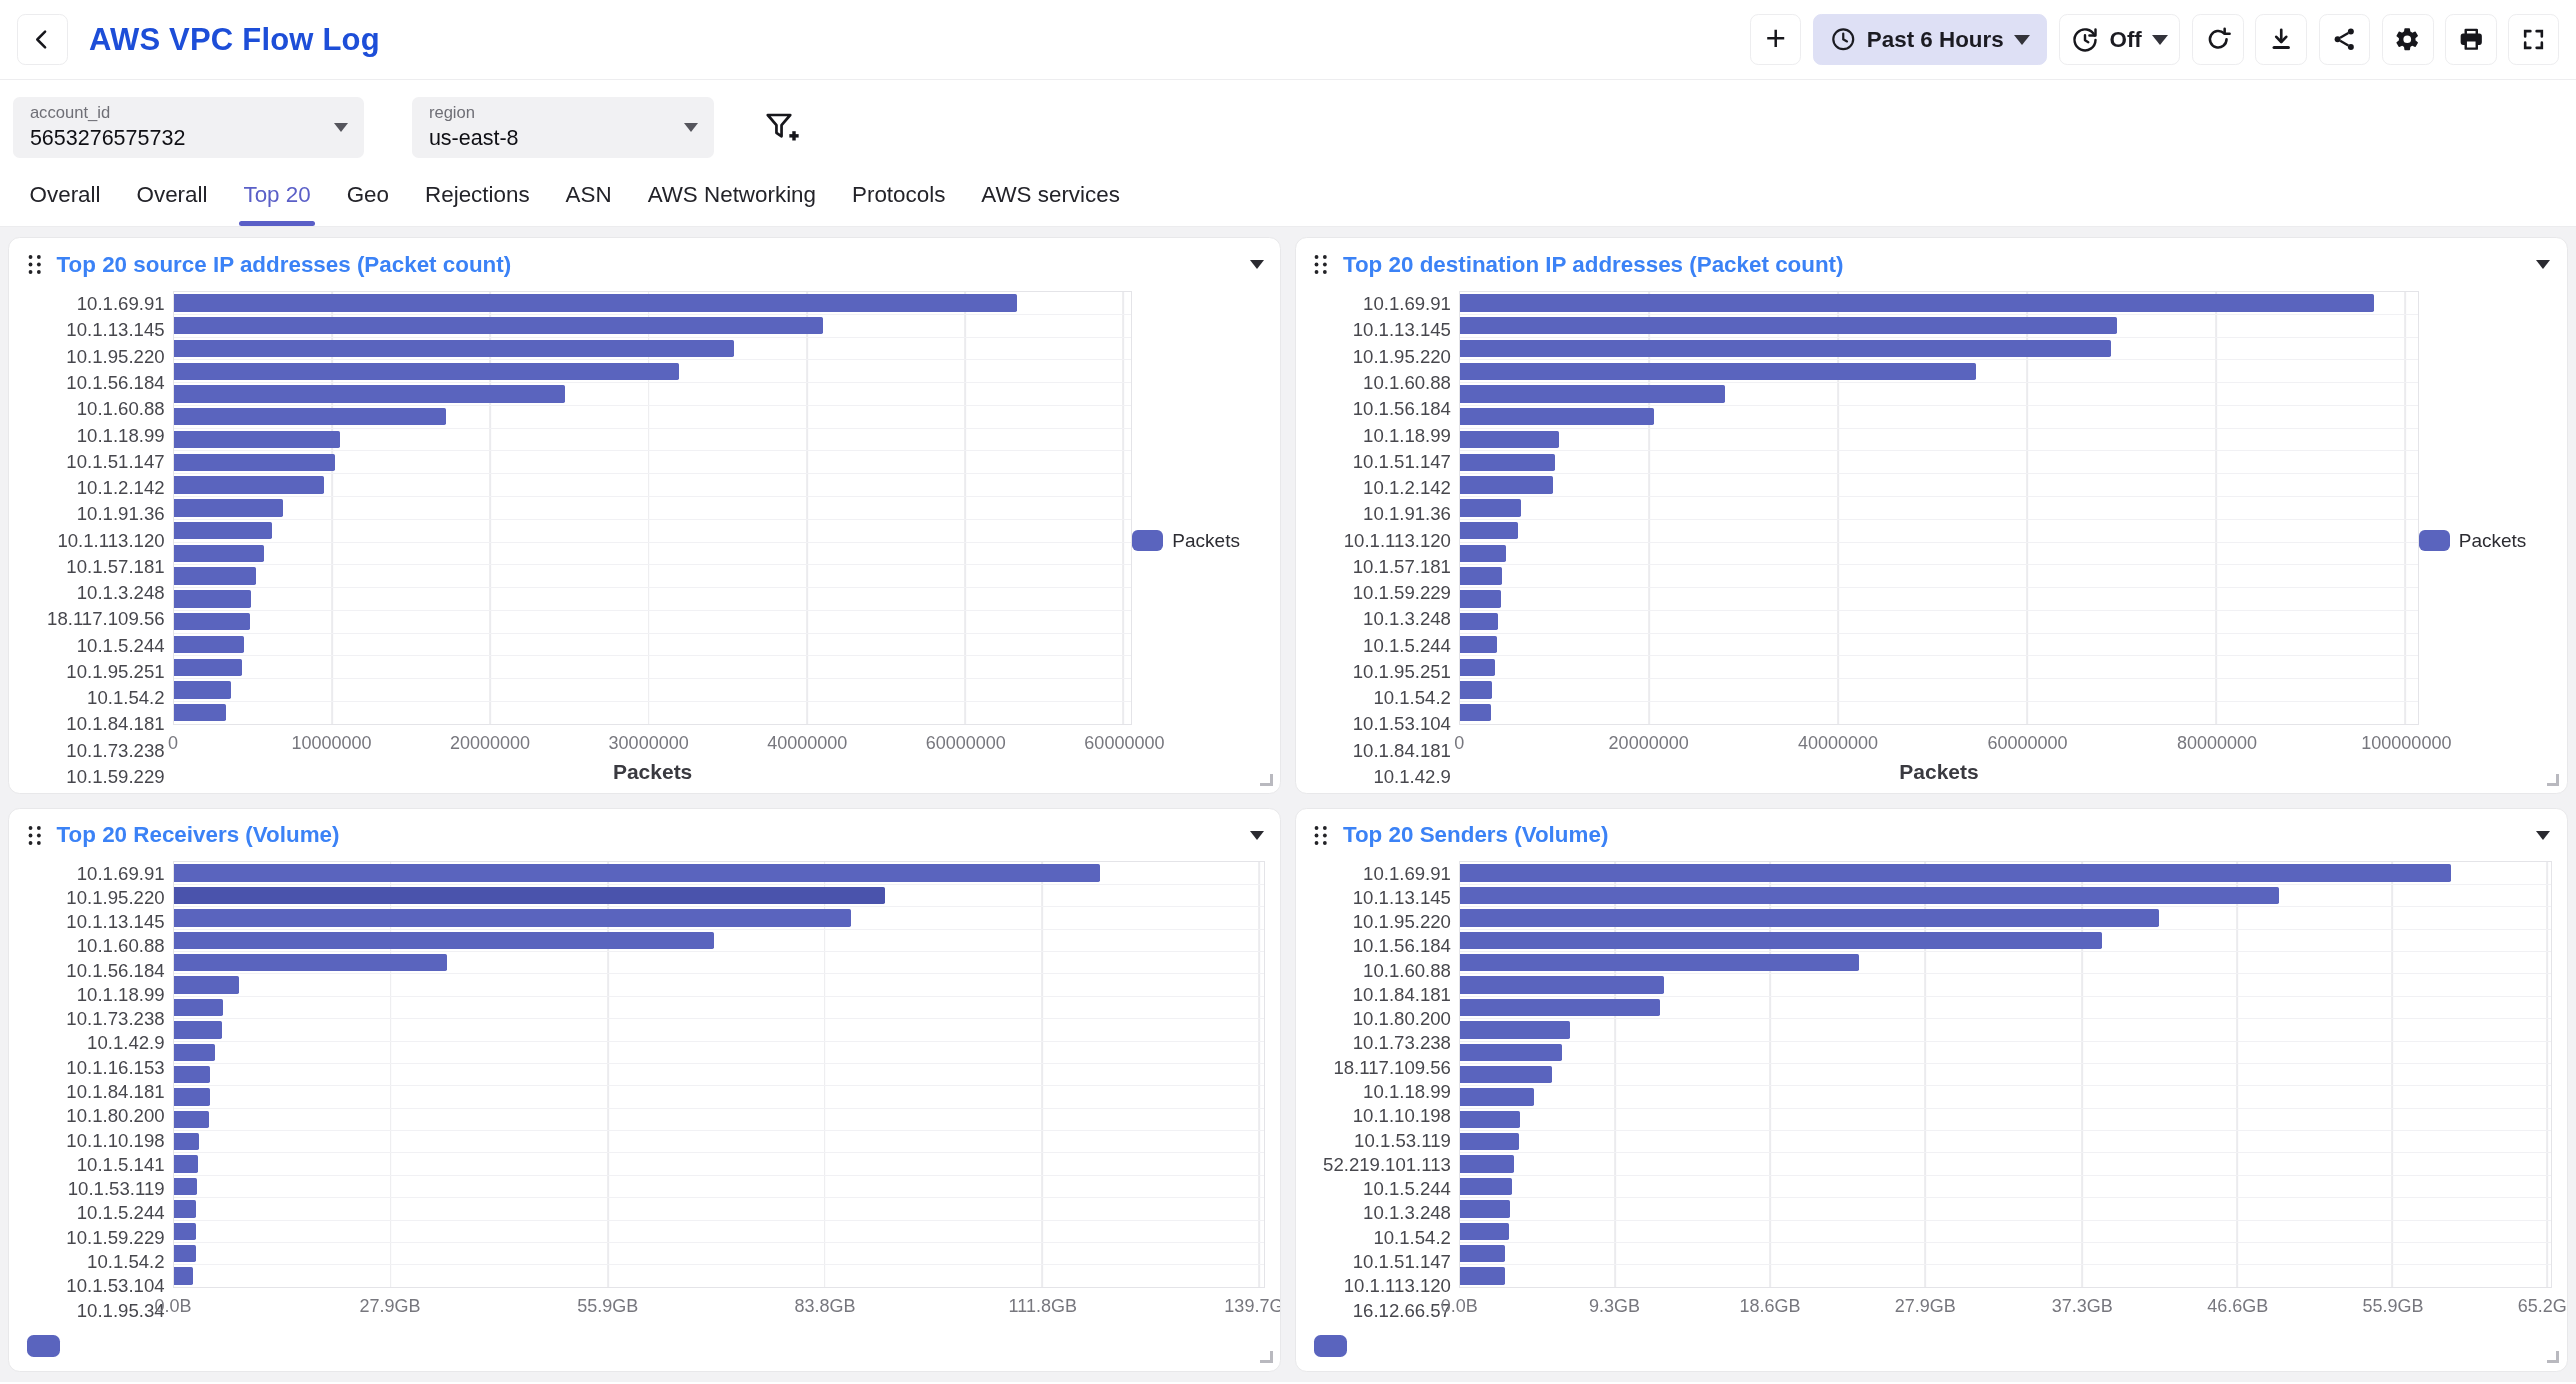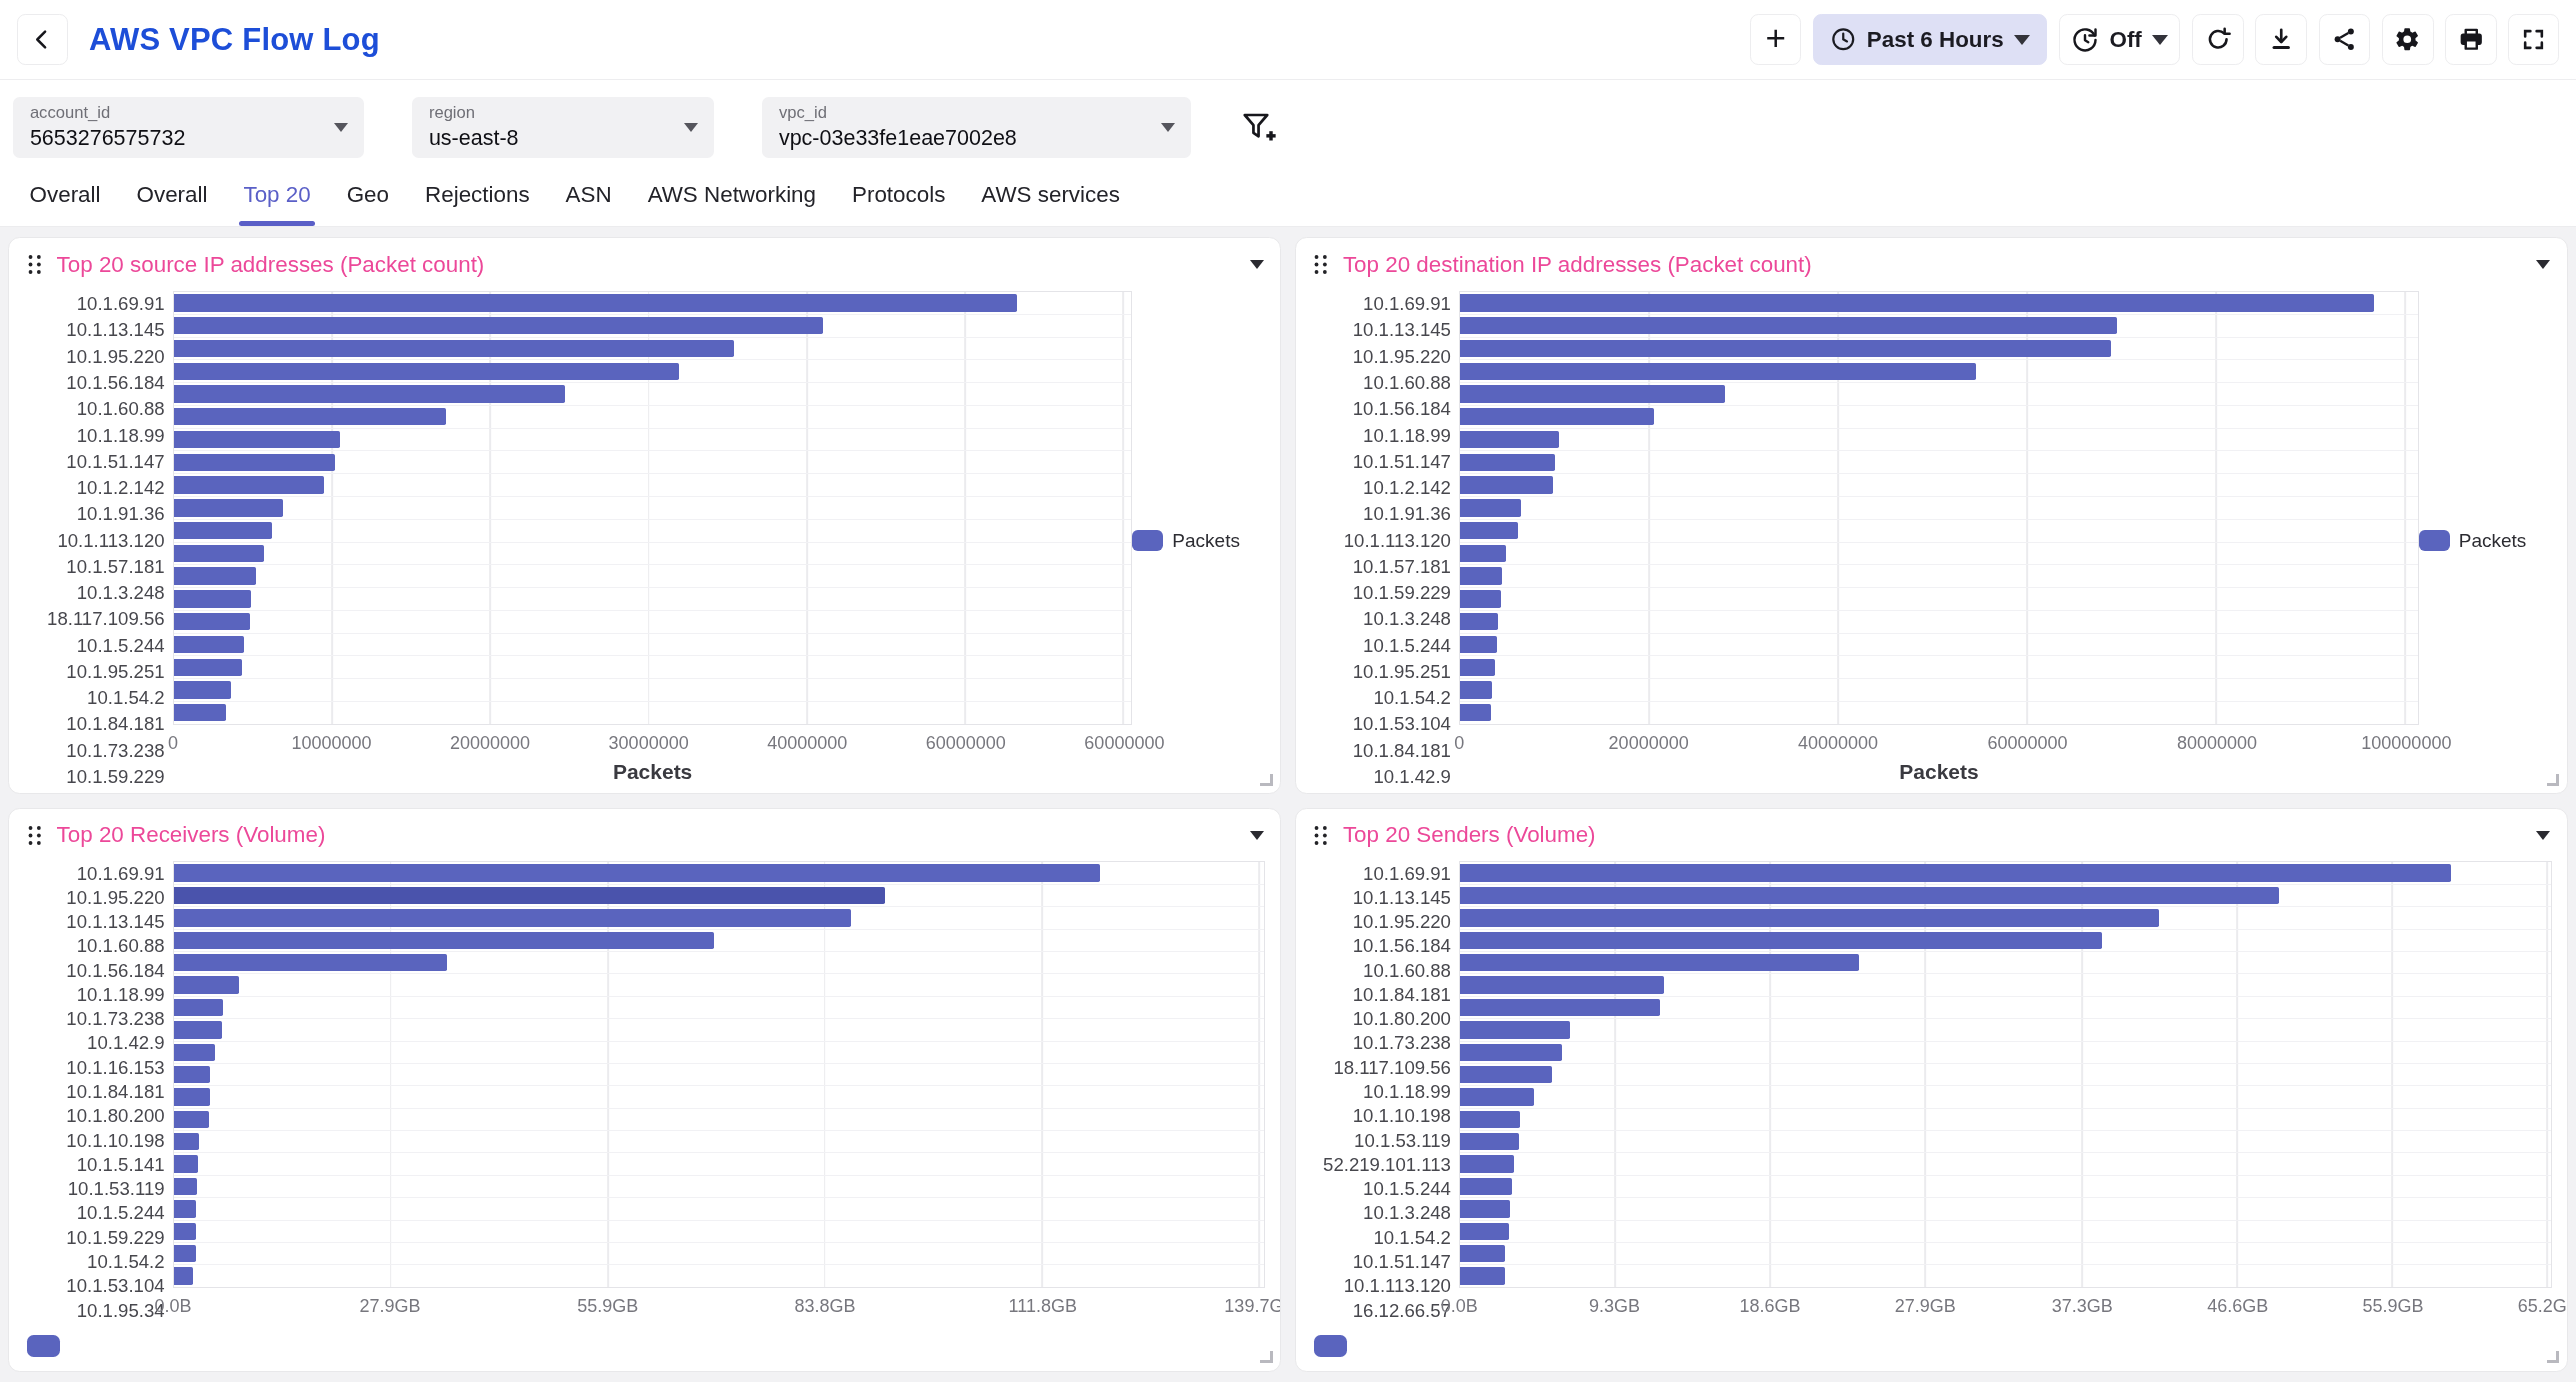--- a/index.html
+++ b/index.html
@@ -42,21 +42,21 @@
   .tab.active::after { content:''; position:absolute; left:13.3px; right:13.3px; bottom:0;
     height:5.8px; border-radius:5px; background:var(--accent); }
 
   
   .grid { background:#f2f2f4; padding:10px 8.3px; display:grid;
     grid-template-columns:1fr 1fr; grid-template-rows:557px 564px; gap:13.3px; }
   .panel { background:#fff; border:1.7px solid #e8e8ea; border-radius:11.6px; position:relative;
     display:flex; flex-direction:column; overflow:hidden; }
   .panel-head { display:flex; align-items:center; padding:13.3px 16.6px 5px; }
   .drag { display:flex; align-items:center; cursor:grab; }
-  .panel-title { font-size:22.4px; font-weight:400; color:#ec4899; margin-left:13.3px; }
+  .panel-title { font-size:22.4px; font-weight:700; color:#3b82f6; margin-left:13.3px; }
   .panel-caret { margin-left:auto; width:0; height:0; border-left:7.5px solid transparent;
     border-right:7.5px solid transparent; border-top:9px solid #2a2a30; cursor:pointer; }
   .chart-body { flex:1; display:flex; padding:8.3px 15px 3.3px 6.6px; min-height:0; }
   .ycol { width:157px; display:flex; flex-direction:column; }
   .ylabel { flex:1; display:flex; align-items:center; justify-content:flex-end;
     padding-right:8.3px; font-size:18.6px; color:#47474d; white-space:nowrap; }
   .plot-col { flex:1; display:flex; flex-direction:column; min-width:0; }
   .plot { flex:1; position:relative; border:0.8px solid #e4e4e8; display:flex; flex-direction:column; background:#fff; }
   .gridline { position:absolute; top:0; bottom:0; width:1.7px; background:#ebebee; transform:translateX(-50%); }
   .brow { flex:1; border-bottom:0.8px solid #f1f1f4; display:flex; align-items:center; position:relative; }
@@ -157,25 +157,20 @@
   <div class="chip w1">
     <span class="clabel">account_id</span>
     <span class="cvalue">5653276575732</span>
     <span class="caret"></span>
   </div>
   <div class="chip w2">
     <span class="clabel">region</span>
     <span class="cvalue">us-east-8</span>
     <span class="caret"></span>
   </div>
-  <div class="chip w3">
-    <span class="clabel">vpc_id</span>
-    <span class="cvalue">vpc-03e33fe1eae7002e8</span>
-    <span class="caret"></span>
-  </div>
   <button class="funnel-btn">
     <svg class="icon" width="40" height="36" viewBox="0 0 26 24" fill="none" stroke="#17171c" stroke-width="1.8" stroke-linejoin="round">
         <path d="M3.5 4h15l-5.8 6.8v7.4l-3.4-2.3v-5.1L3.5 4z"></path>
         <line x1="21" y1="14.8" x2="21" y2="21" stroke-width="2.3"></line>
         <line x1="17.9" y1="17.9" x2="24.1" y2="17.9" stroke-width="2.3"></line>
       </svg>
   </button>
 </div>
 
 <nav class="tabs">

